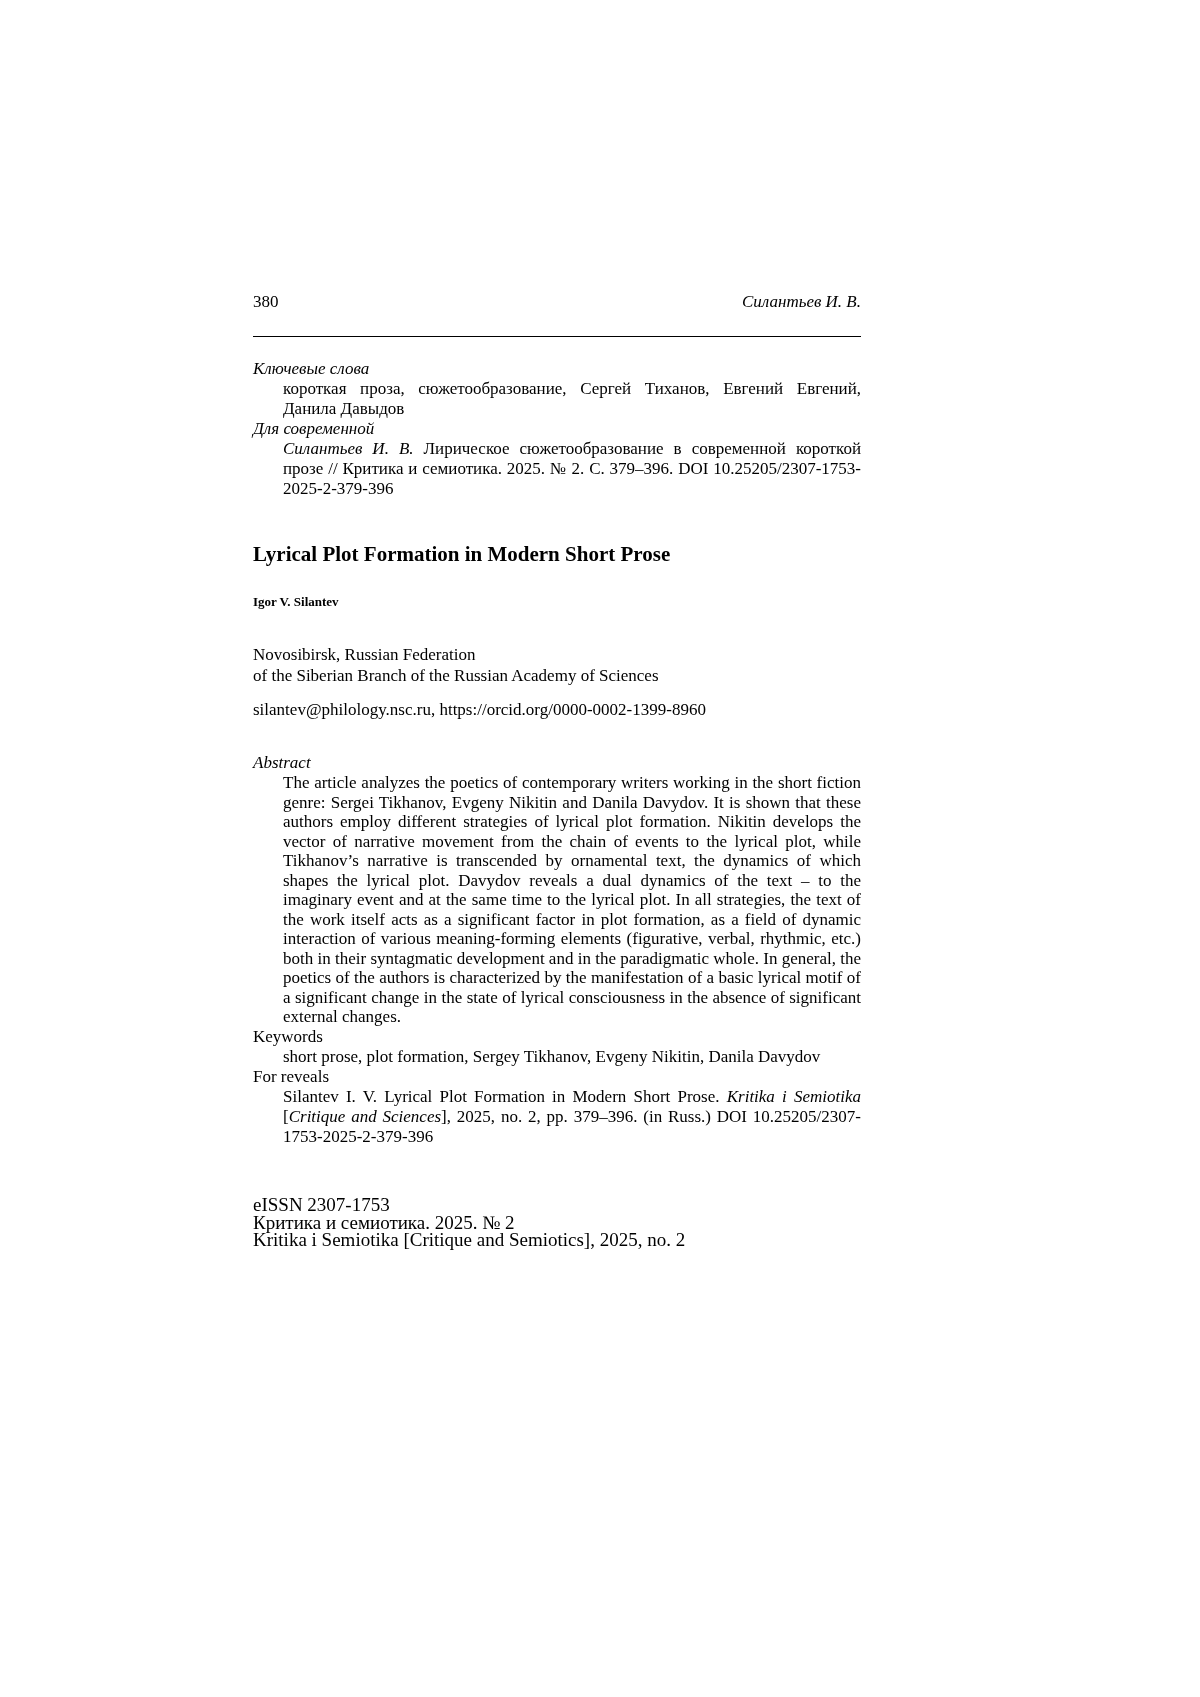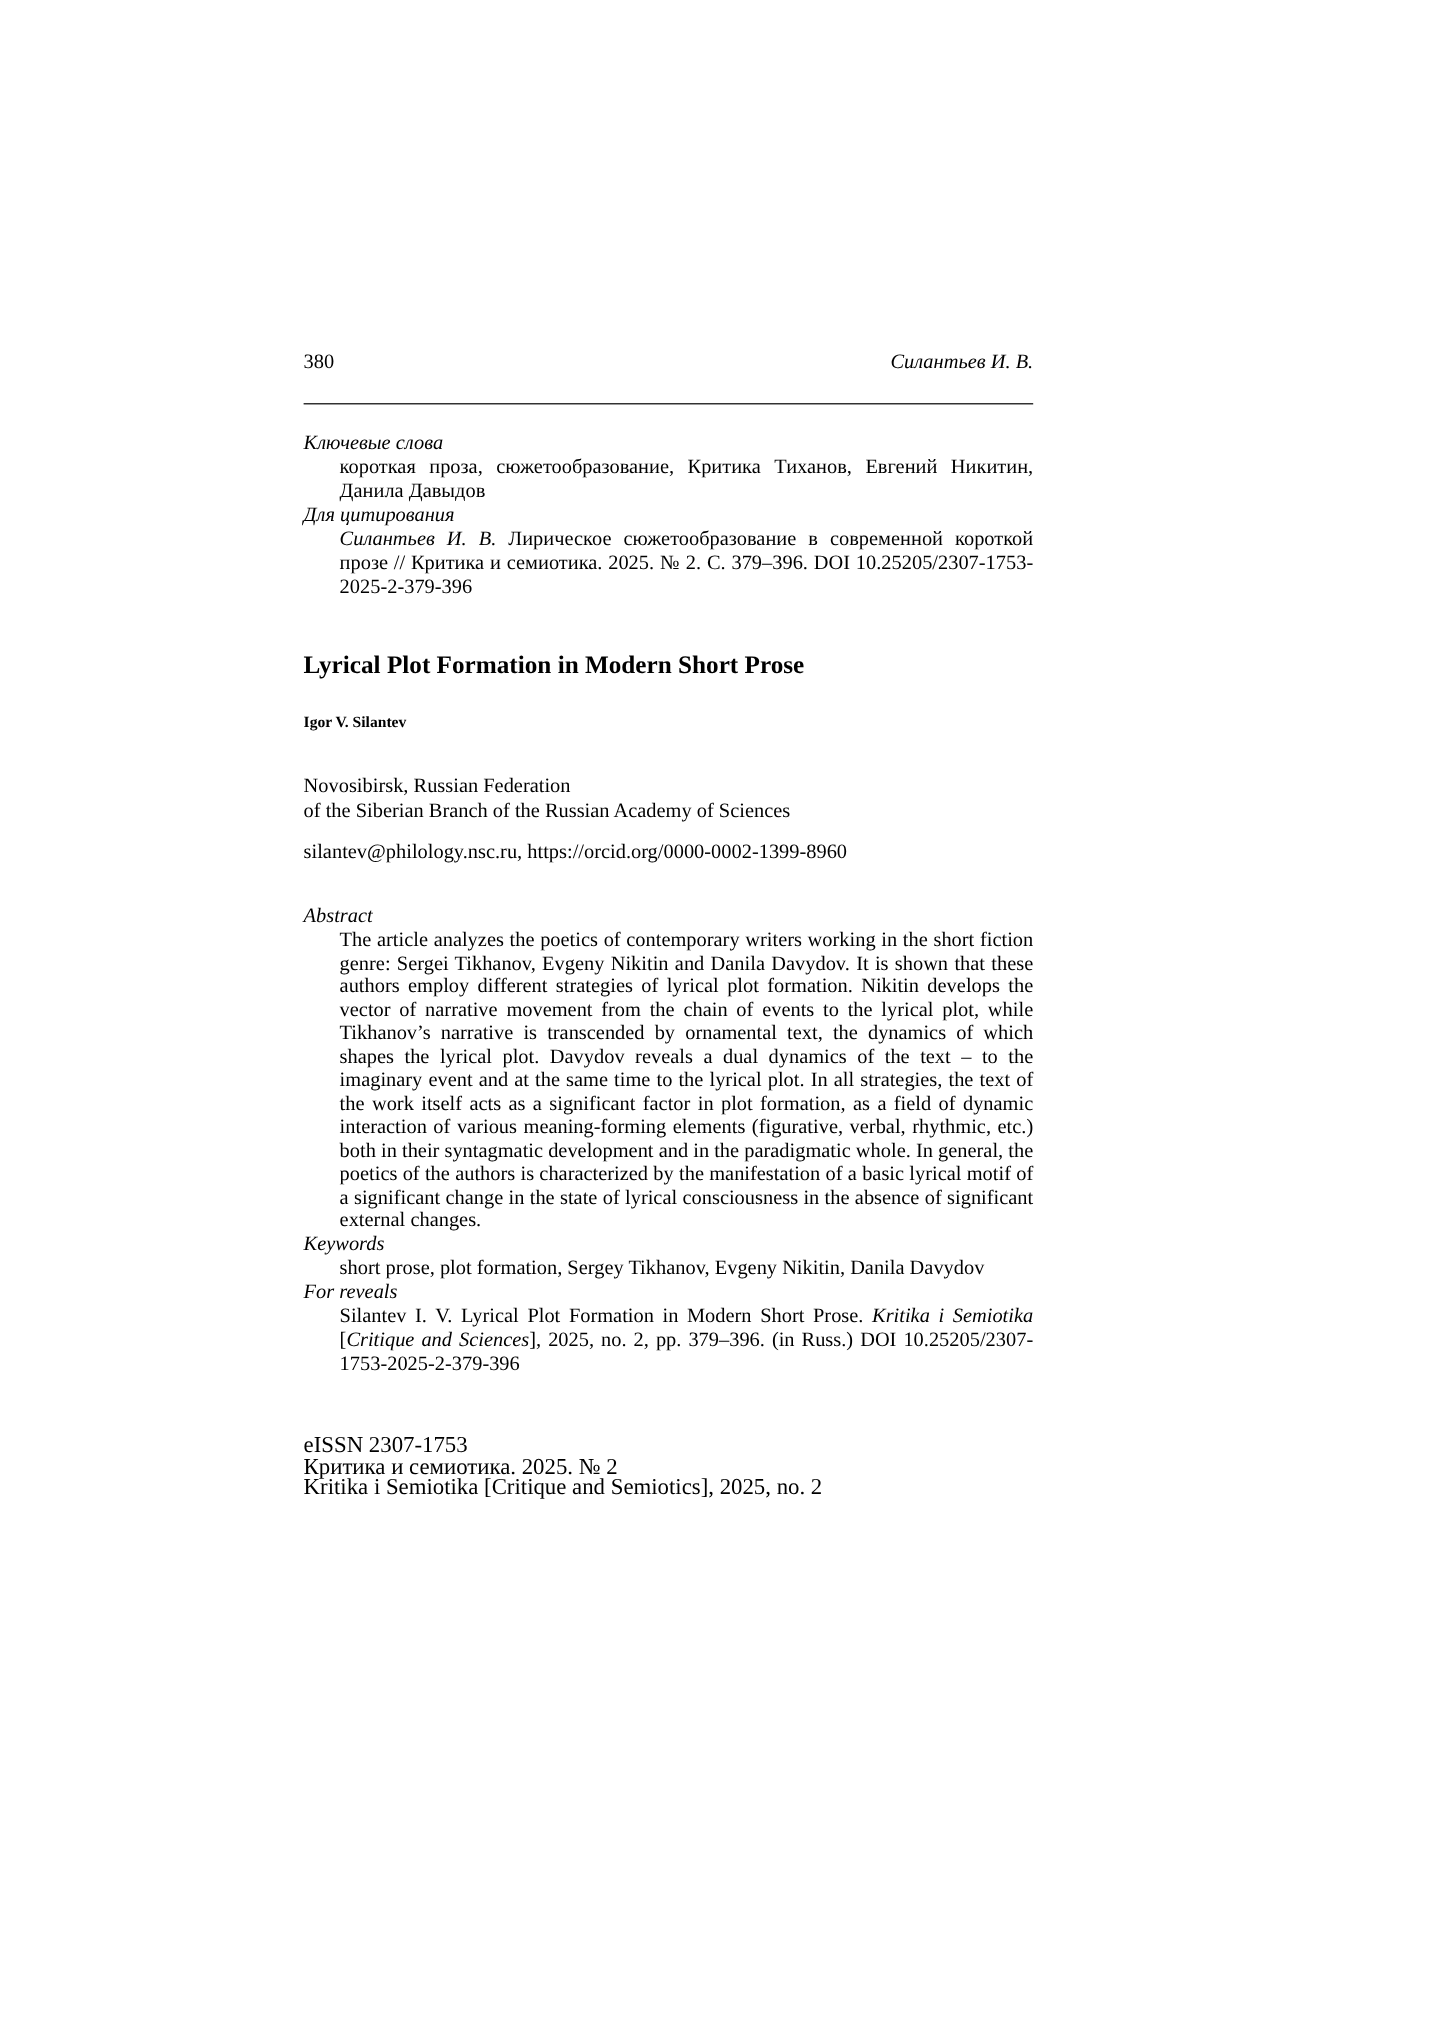--- a/index.html
+++ b/index.html
@@ -53,43 +53,43 @@
   .contact-line {
     margin-top: 13px;
     line-height: 21px;
   }
   .abstract-label { margin-top: 32px; font-style: italic; line-height: 21px; }
   .abstract-text {
     padding-left: 30px;
     text-align: justify;
     line-height: 19.5px;
   }
-  .keywords-label, .forcitation-label { font-style: italic; line-height: 20px; }
+  .keywords-label, .forcitation-label { line-height: 20px; }
   .page-footer {
     position: absolute;
     left: 253px;
     top: 1196px;
     font-size: 19px;
     line-height: 17.5px;
   }
 </style>
 </head>
 <body>
 
 <div class="page-content">
 
   <div class="running-header">
     <span>380</span>
     <span class="italic">Силантьев И. В.</span>
   </div>
 
   <div class="meta-block" lang="ru">
     <div class="meta-label">Ключевые слова</div>
-    <div class="indent hyph">короткая проза, сюжетообразование, Критика Тиханов, Евгений Никитин, Данила Давыдов</div>
-    <div class="meta-label">Для цитирования</div>
+    <div class="indent hyph">короткая проза, сюжетообразование, Сергей Тиханов, Евгений Евгений, Данила Давыдов</div>
+    <div class="meta-label">Для современной</div>
     <div class="indent hyph"><span class="italic">Силантьев И. В.</span><span> Лирическое сюжетообразование в современной короткой прозе // Критика и семиотика. 2025. № 2. С. 379–396. DOI 10.25205/2307-1753-2025-2-379-396</span></div>
   </div>
 
   <h1 class="article-title">Lyrical Plot Formation in Modern Short Prose</h1>
 
   <div class="article-author">Igor V. Silantev</div>
 
   <div class="affiliation">
     <div>Novosibirsk, Russian Federation</div>
     <div>of the Siberian Branch of the Russian Academy of Sciences</div>

